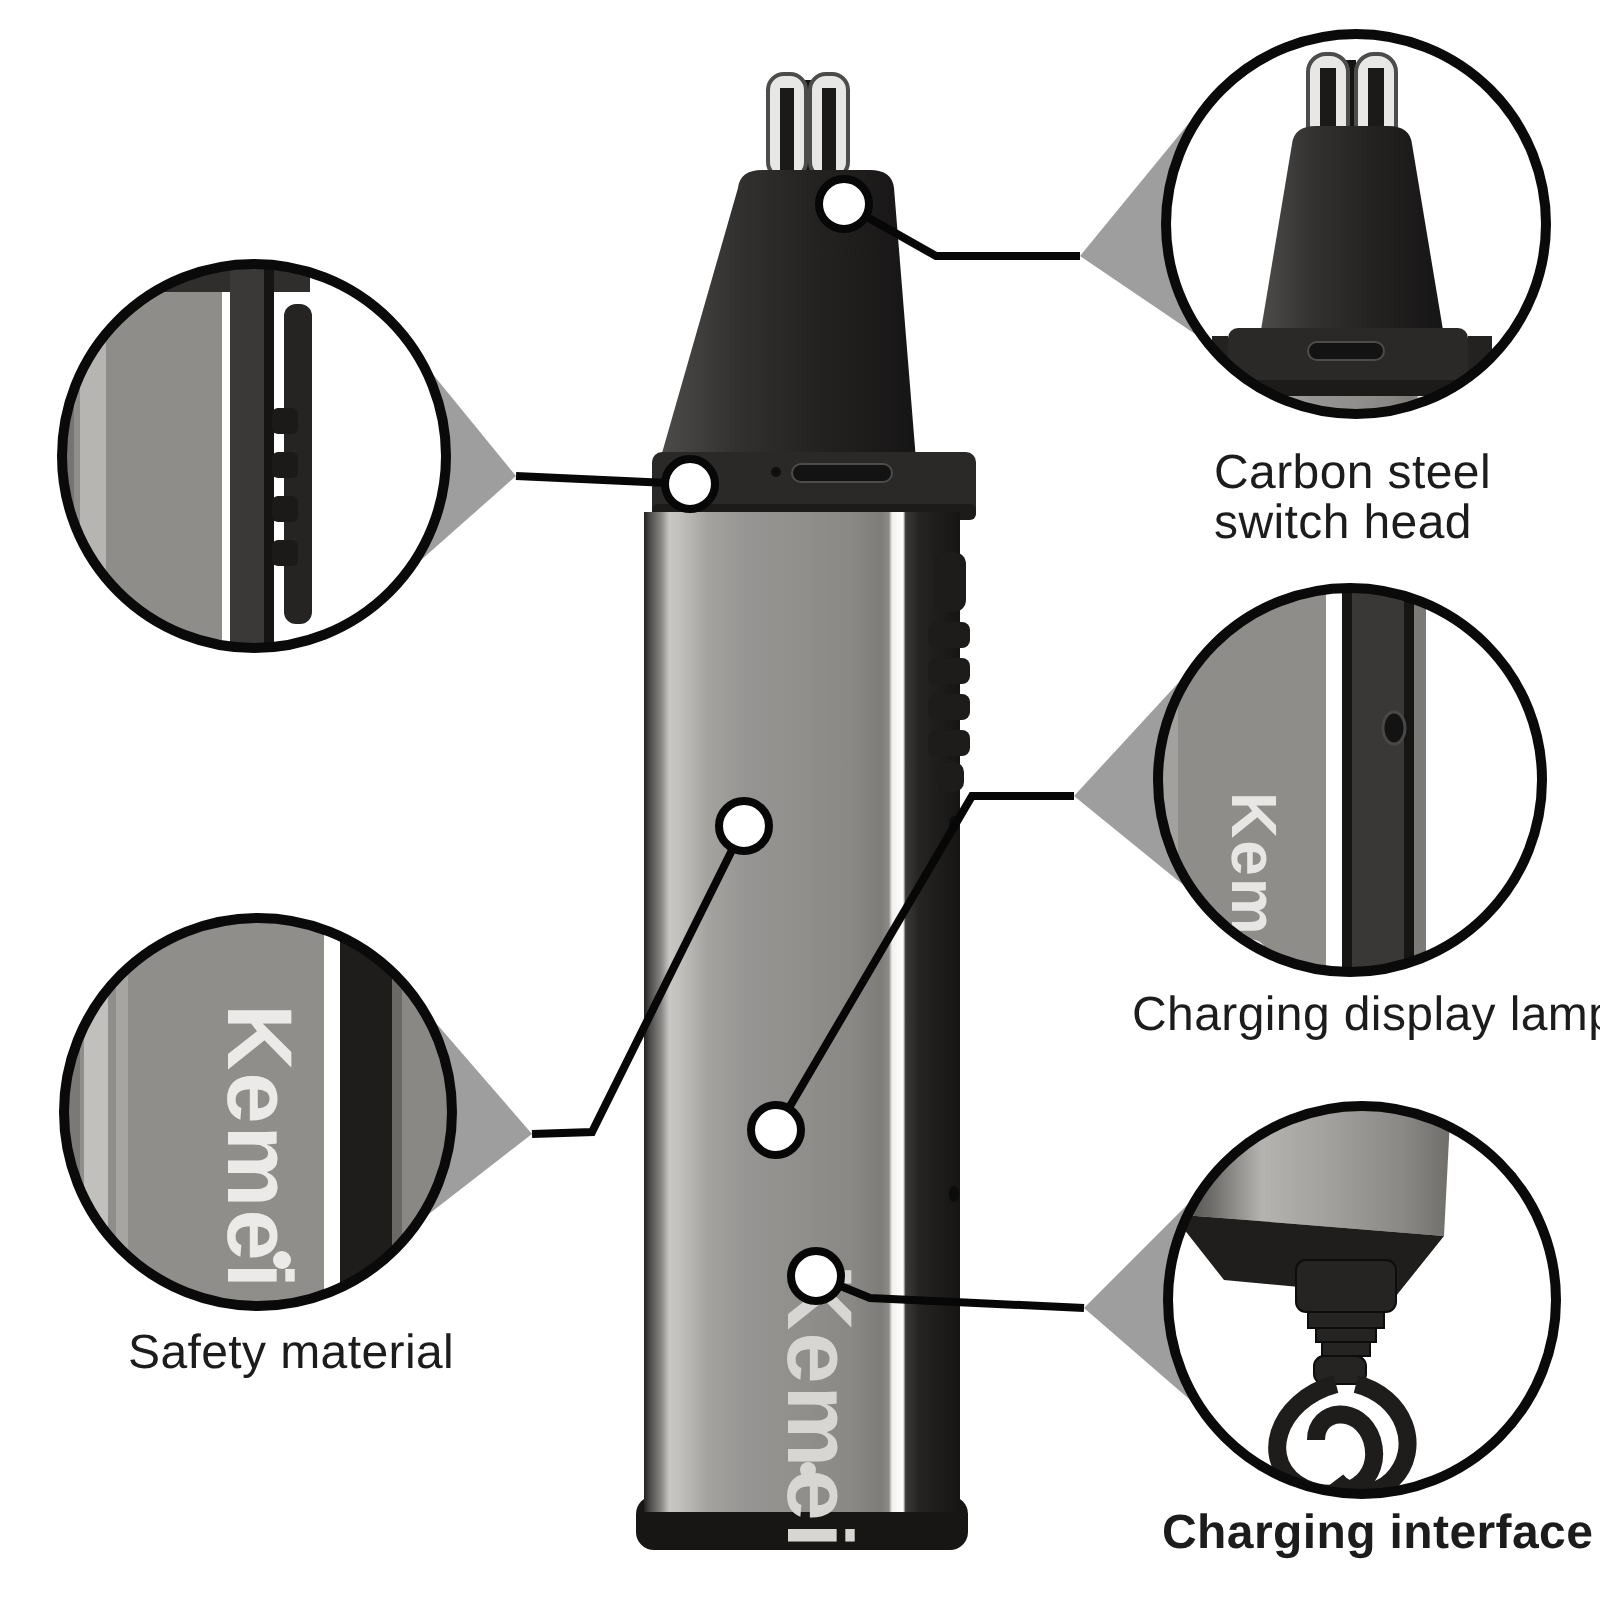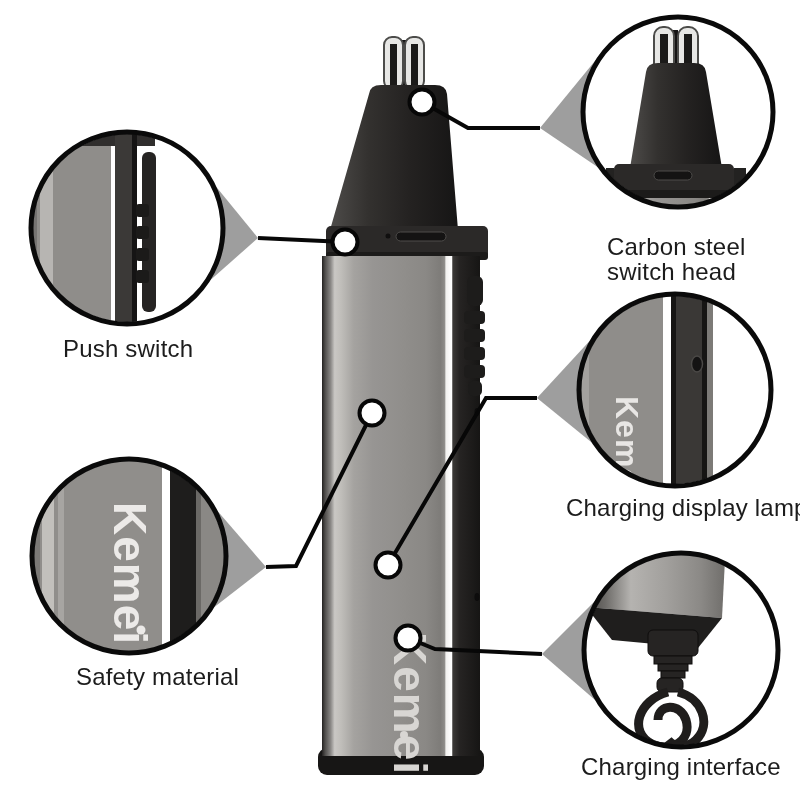--- a/index.html
+++ b/index.html
@@ -1,21 +1,21 @@
 <!DOCTYPE html>
 <html><head>
 <meta charset="utf-8">
 <style>
   html,body{margin:0;padding:0;background:#ffffff;}
   #stage{position:relative;width:800px;height:800px;background:#ffffff;overflow:hidden;
          font-family:"Liberation Sans",sans-serif;}
   #art{position:absolute;left:0;top:0;}
   .lbl{position:absolute;font-size:24px;color:#1c1c1c;letter-spacing:.2px;white-space:nowrap;}
-  #lbl-cutter{line-height:1.06;margin-top:10px;}
-  #lbl-charging{font-weight:normal;}
+  #lbl-cutter{line-height:1.06;}
+  #lbl-charging{font-weight:bold;}
   svg text{font-family:"Liberation Sans",sans-serif;}
 </style>
 </head>
 <body>
 
 <div id="stage">
 
 <svg id="art" width="800" height="800" viewBox="0 0 800 800">
   <defs>
     <linearGradient id="gBody" x1="0" y1="0" x2="1" y2="0">
@@ -205,25 +205,24 @@
         <path d="M668,692 C 638,700 628,732 652,744 C 672,753 692,740 686,720 C 680,702 658,704 658,720"></path>
         <path d="M678,692 C 702,698 712,724 696,740 C 688,748 674,748 668,740"></path>
       </g>
     </g>
     <circle cx="681" cy="650" r="97" fill="none" stroke="#0a0a0a" stroke-width="5"></circle>
     <path d="M408,638 L435,649 L542,654" stroke="#070707" stroke-width="4" fill="none"></path>
     <circle cx="408" cy="638" r="12.5" fill="#ffffff" stroke="#070707" stroke-width="4"></circle>
   </g>
 </svg>
 
-  <div class="lbl" id="lbl-push" style="left:63px;top:335px">Push switch</div>
 
   <div class="lbl" id="lbl-cutter" style="left:607px;top:224px">
     <div>Carbon steel</div>
     <div>switch head</div>
   </div>
 
   <div class="lbl" id="lbl-lamp" style="left:566px;top:494px">Charging display lamp</div>
 
-  <div class="lbl" id="lbl-safety" style="left:76px;top:663px">Safety material</div>
+  <div class="lbl" id="lbl-safety" style="left:64px;top:663px">Safety material</div>
 
   <div class="lbl" id="lbl-charging" style="left:581px;top:753px">Charging interface</div>
 </div>
 
 </body></html>

